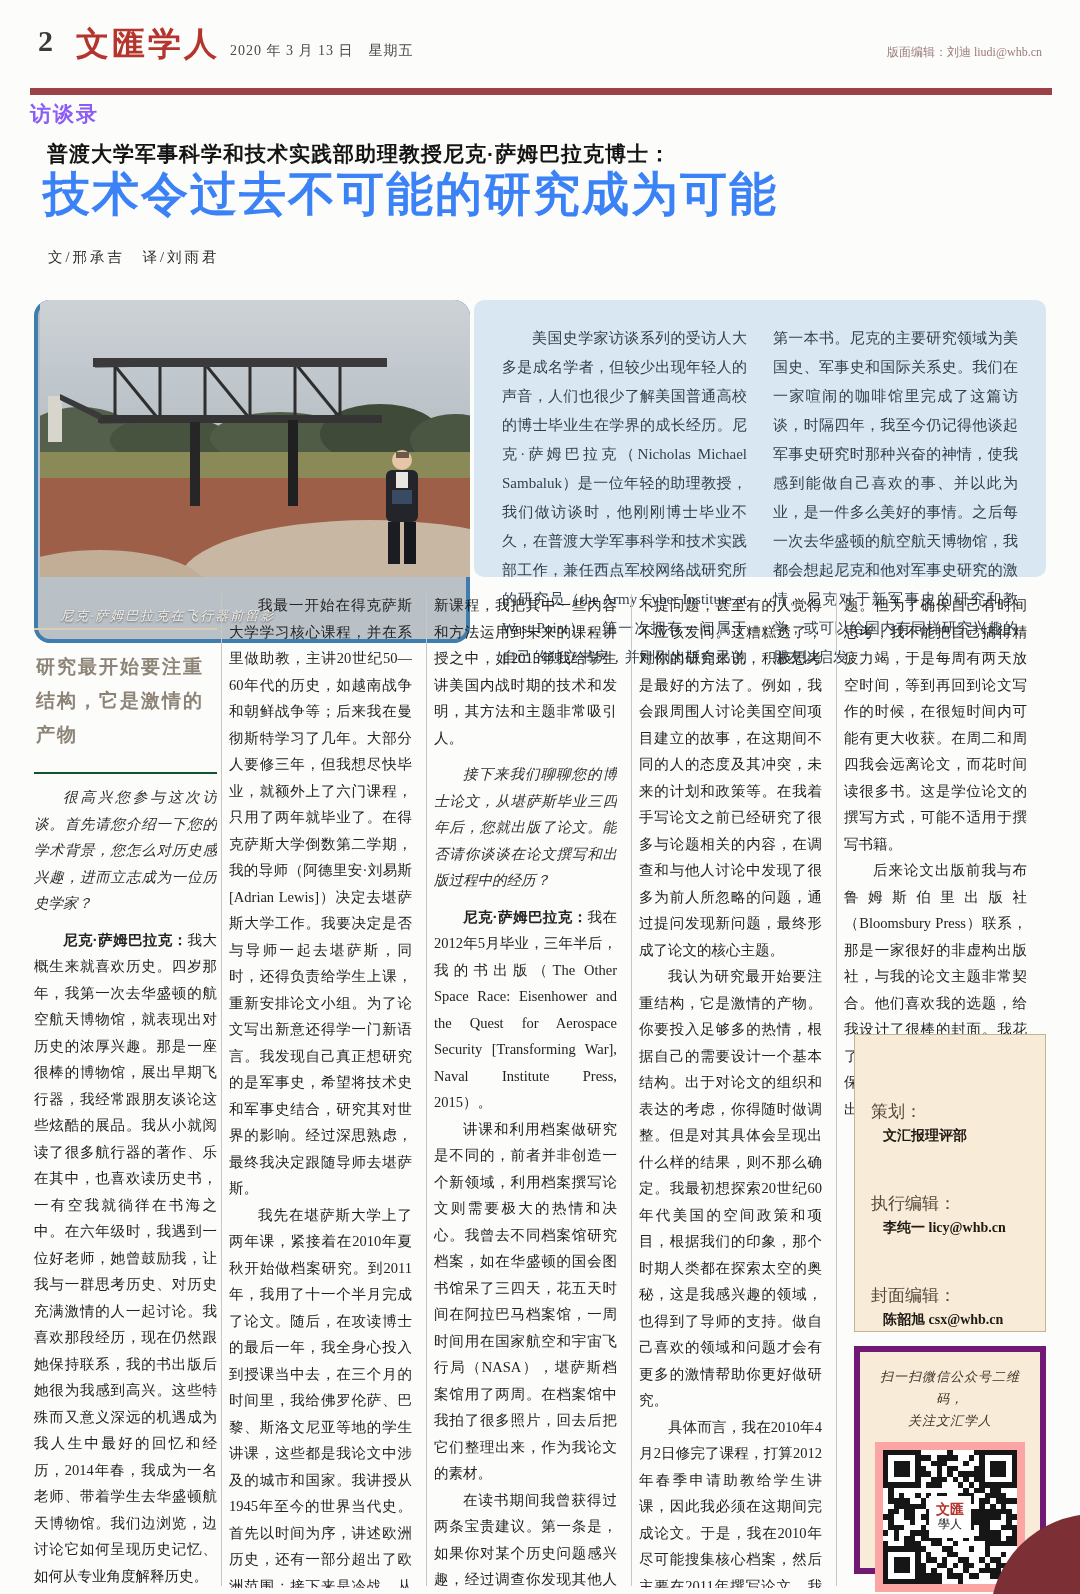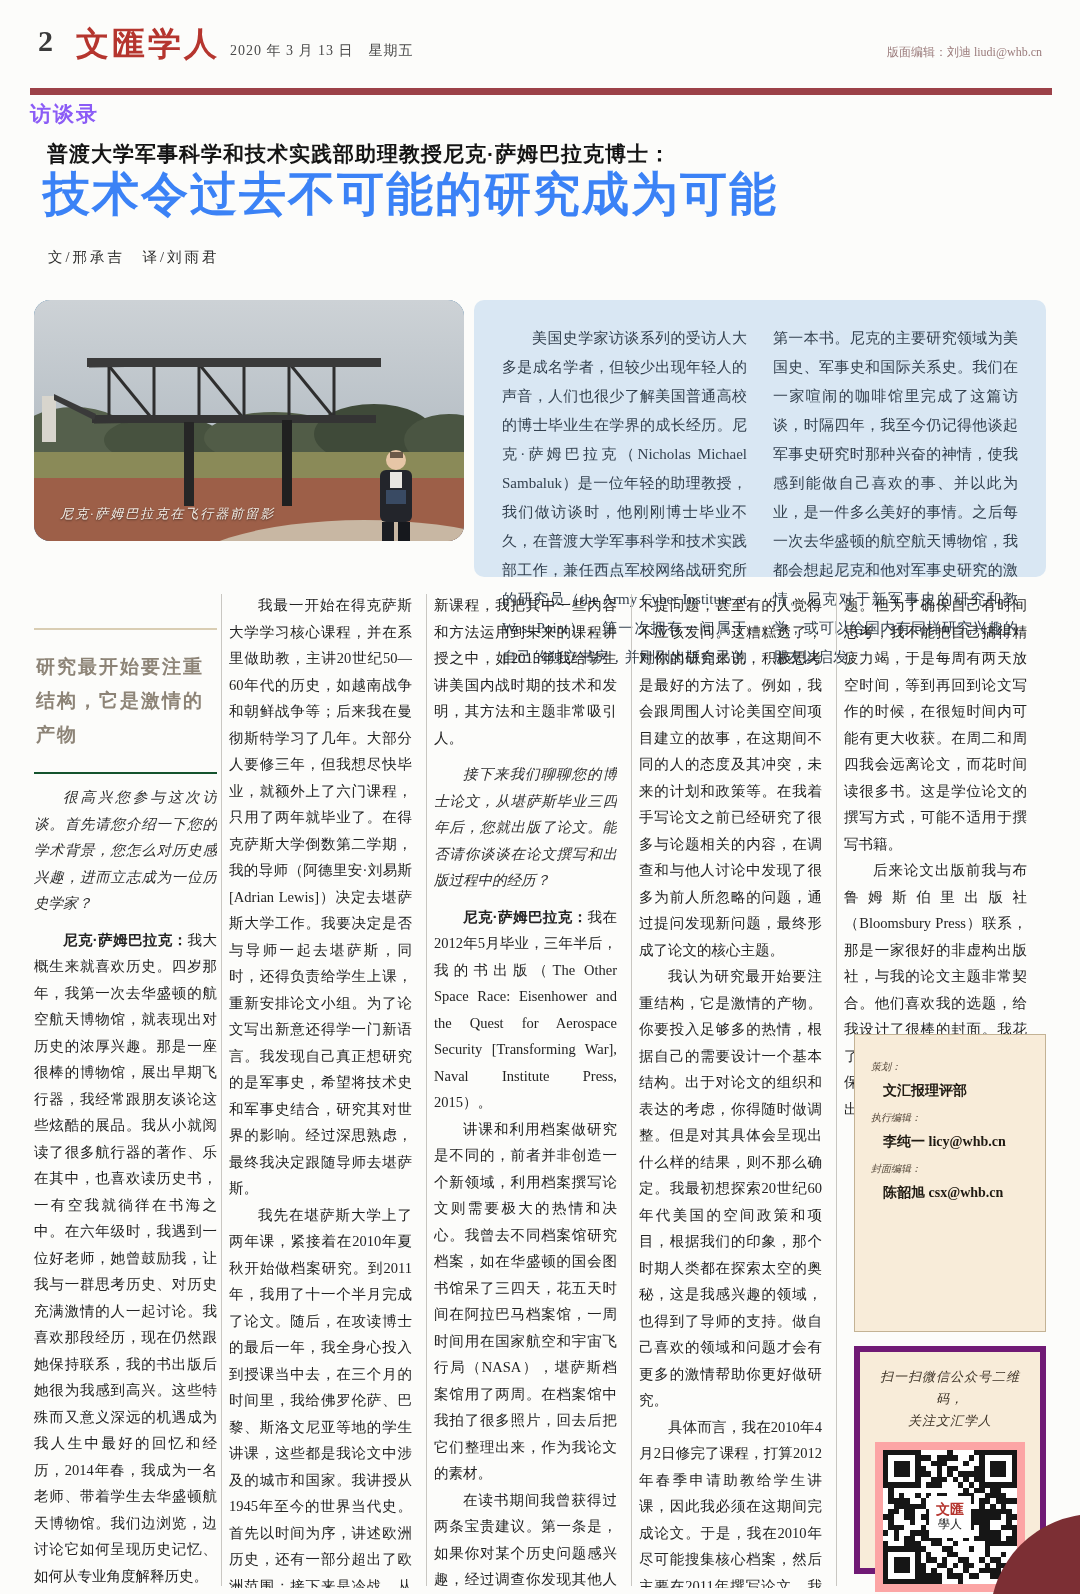--- a/index.html
+++ b/index.html
@@ -15,22 +15,22 @@
   .section-label{position:absolute;left:30px;top:100px;font-size:21px;font-weight:bold;color:#8b5cf6;
                  letter-spacing:2px;font-family:"Liberation Sans","DejaVu Sans",sans-serif;}
 
   
   .kicker{position:absolute;left:47px;top:140px;font-size:21px;font-weight:bold;color:#141414;
           font-family:"Liberation Sans","DejaVu Sans",sans-serif;letter-spacing:1px;}
   .headline{position:absolute;left:43px;top:163px;font-size:47px;font-weight:bold;color:#3b82f6;letter-spacing:2px;}
   .byline{position:absolute;left:48px;top:248px;font-size:14.5px;color:#2c2c2c;letter-spacing:3px;}
 
   
-  .photo{position:absolute;left:34px;top:300px;width:430px;height:241px;border-radius:16px;
-         overflow:hidden;box-shadow:0 0 0 4px #3f7dad inset;background:#b9c0c6;}
+  .photo{position:absolute;left:34px;top:300px;width:430px;height:343px;border-radius:16px;
+         overflow:hidden;box-shadow:0 0 0 4px #3f7dad inset;background:#b9c0c6;padding-left:6px;}
   .photo svg{display:block;}
   .photo-caption{position:absolute;left:26px;bottom:18px;font-size:13px;color:#f3efe8;
                  letter-spacing:2px;text-shadow:0 1px 2px rgba(0,0,0,.55);font-style:italic;}
 
   
   .intro-box{position:absolute;left:474px;top:300px;width:572px;height:277px;background:#d9e7f3;
              box-sizing:border-box;padding:24px 28px;border-radius:10px;}
   .intro-text{column-count:2;column-gap:26px;font-size:15px;line-height:29px;color:#33414f;
               text-align:justify;text-indent:2em;}
 
@@ -49,21 +49,21 @@
               color:#8d8477;letter-spacing:2px;text-align:left;
               font-family:"Liberation Sans","DejaVu Sans",sans-serif;}
 
   
   .continuation{text-align:right;margin-top:14px;font-size:14.5px;letter-spacing:2px;}
   .continuation .arrow{color:#e8993b;font-weight:bold;font-size:16px;}
 
   
   .info-box{position:absolute;left:854px;top:1034px;width:192px;height:298px;background:#f8ecd9;
             border:1px solid #c3b294;box-sizing:border-box;padding:20px 16px;font-size:14px;color:#2a2118;}
-  .info-row .label{font-style:italic;color:#55483a;font-size:10px;line-height:24px;}
+  .info-row .label{color:#55483a;font-size:17px;line-height:24px;margin-top:45px;}
   .info-row .value{font-weight:bold;line-height:23px;margin:0 0 4px 12px;font-size:14px;color:#1f1a12;}
   .notice{text-align:center;margin-top:16px;}
   .notice-title{font-style:italic;font-size:14px;color:#3c3226;letter-spacing:2px;}
   .notice-body{font-weight:bold;font-size:16.5px;letter-spacing:3px;margin-top:6px;color:#151007;}
 
   .qr-box{position:absolute;left:854px;top:1346px;width:192px;height:228px;background:#f8ecd9;
           border:6px solid #701a75;box-sizing:border-box;padding:14px 10px;text-align:center;}
   .qr-lead{font-style:italic;font-size:13px;line-height:22px;color:#3c3226;letter-spacing:1px;}
   .qr-wrap{position:relative;width:150px;height:150px;background:#fca5a5;margin:10px auto 0 auto;
            display:flex;align-items:center;justify-content:center;}

